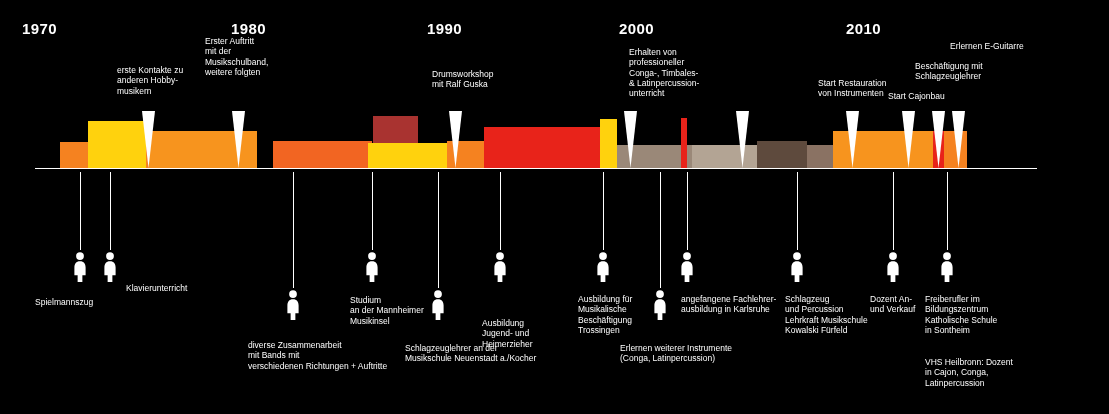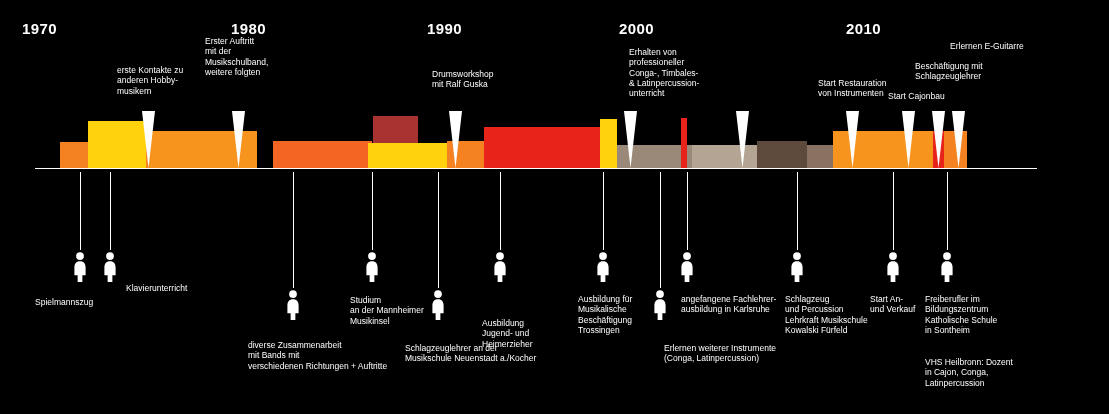--- a/index.html
+++ b/index.html
@@ -144,21 +144,21 @@
       </svg></div>
     <div class="lbl" style="left: 578px; top: 294px;">Ausbildung für
 Musikalische
 Beschäftigung
 Trossingen</div>
     <div class="conn" style="left: 659.5px; top: 172px; height: 116px;"></div>
     <div class="person" style="left: 652px; top: 290px;"><svg viewBox="0 0 20 38" width="16" height="30">
         <circle cx="10" cy="5.2" r="4.9" fill="#fff"></circle>
         <path fill="#fff" d="M10 11.6 C5 11.6 2.9 15 2.9 19.6 L2.9 29.6 L7 29.6 L7 38 L13 38 L13 29.6 L17.1 29.6 L17.1 19.6 C17.1 15 15 11.6 10 11.6 Z"></path>
       </svg></div>
-    <div class="lbl" style="left: 620px; top: 343px; margin-left: 44px;">Erlernen weiterer Instrumente
+    <div class="lbl" style="left: 620px; top: 343px;">Erlernen weiterer Instrumente
 (Conga, Latinpercussion)</div>
     <div class="conn" style="left: 686.5px; top: 172px; height: 78px;"></div>
     <div class="person" style="left: 679px; top: 252px;"><svg viewBox="0 0 20 38" width="16" height="30">
         <circle cx="10" cy="5.2" r="4.9" fill="#fff"></circle>
         <path fill="#fff" d="M10 11.6 C5 11.6 2.9 15 2.9 19.6 L2.9 29.6 L7 29.6 L7 38 L13 38 L13 29.6 L17.1 29.6 L17.1 19.6 C17.1 15 15 11.6 10 11.6 Z"></path>
       </svg></div>
     <div class="lbl" style="left: 681px; top: 294px;">angefangene Fachlehrer-
 ausbildung in Karlsruhe</div>
     <div class="conn" style="left: 796.5px; top: 172px; height: 78px;"></div>
     <div class="person" style="left: 789px; top: 252px;"><svg viewBox="0 0 20 38" width="16" height="30">
@@ -167,21 +167,21 @@
       </svg></div>
     <div class="lbl" style="left: 785px; top: 294px;">Schlagzeug
 und Percussion
 Lehrkraft Musikschule
 Kowalski Fürfeld</div>
     <div class="conn" style="left: 892.5px; top: 172px; height: 78px;"></div>
     <div class="person" style="left: 885px; top: 252px;"><svg viewBox="0 0 20 38" width="16" height="30">
         <circle cx="10" cy="5.2" r="4.9" fill="#fff"></circle>
         <path fill="#fff" d="M10 11.6 C5 11.6 2.9 15 2.9 19.6 L2.9 29.6 L7 29.6 L7 38 L13 38 L13 29.6 L17.1 29.6 L17.1 19.6 C17.1 15 15 11.6 10 11.6 Z"></path>
       </svg></div>
-    <div class="lbl" style="left: 870px; top: 294px;">Start An-
+    <div class="lbl" style="left: 870px; top: 294px;">Dozent An-
 und Verkauf</div>
     <div class="conn" style="left: 946.5px; top: 172px; height: 78px;"></div>
     <div class="person" style="left: 939px; top: 252px;"><svg viewBox="0 0 20 38" width="16" height="30">
         <circle cx="10" cy="5.2" r="4.9" fill="#fff"></circle>
         <path fill="#fff" d="M10 11.6 C5 11.6 2.9 15 2.9 19.6 L2.9 29.6 L7 29.6 L7 38 L13 38 L13 29.6 L17.1 29.6 L17.1 19.6 C17.1 15 15 11.6 10 11.6 Z"></path>
       </svg></div>
     <div class="lbl" style="left: 925px; top: 357px;">VHS Heilbronn: Dozent
 in Cajon, Conga,
 Latinpercussion</div>
     <div class="lbl" style="left: 925px; top: 294px;">Freiberufler im

